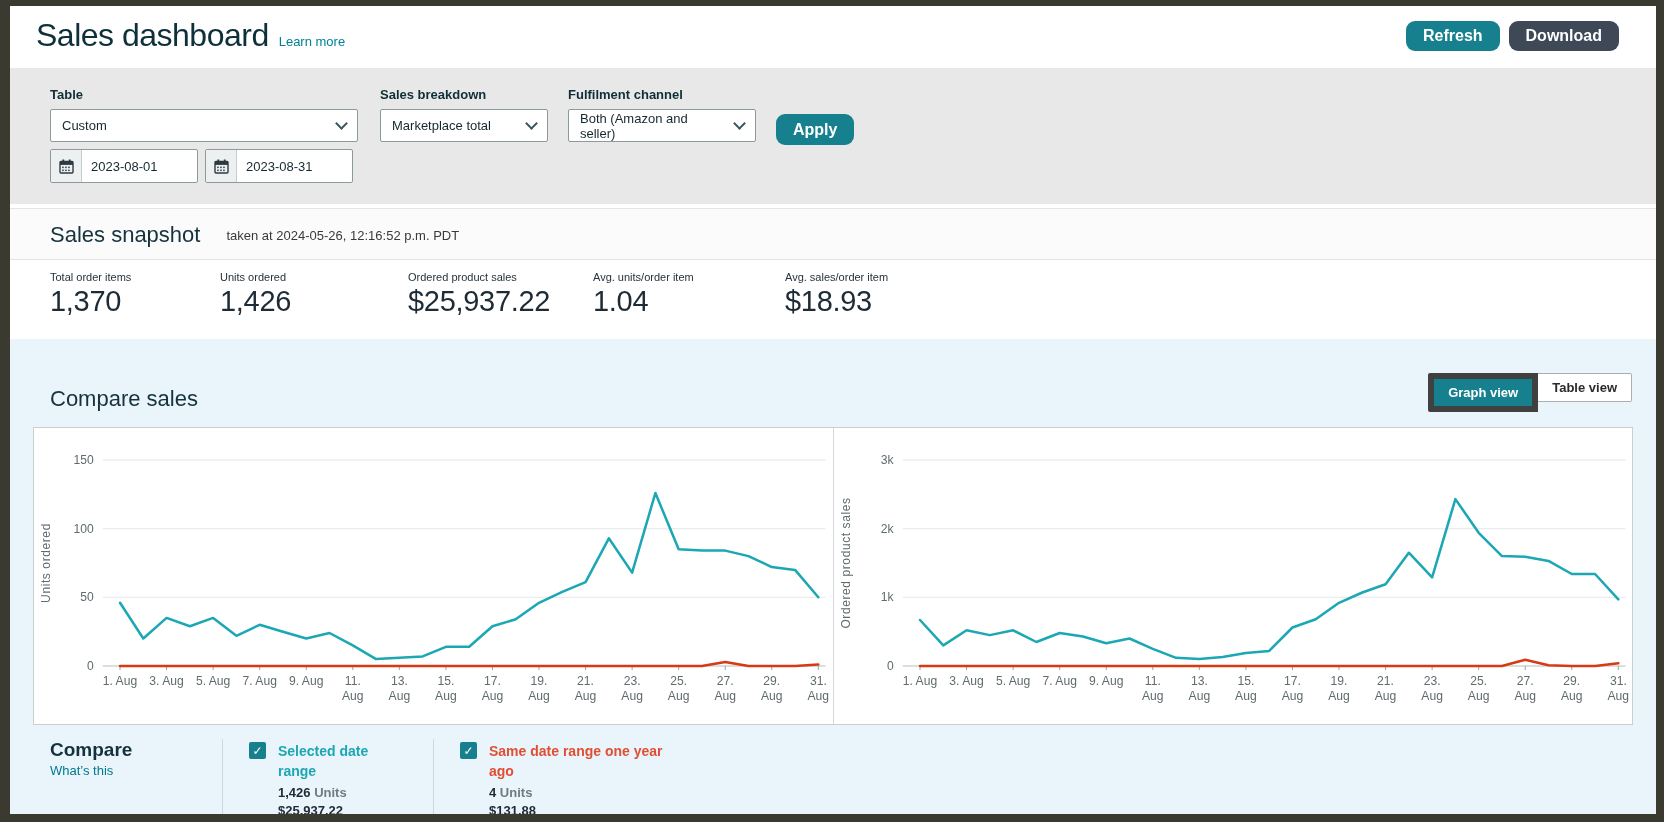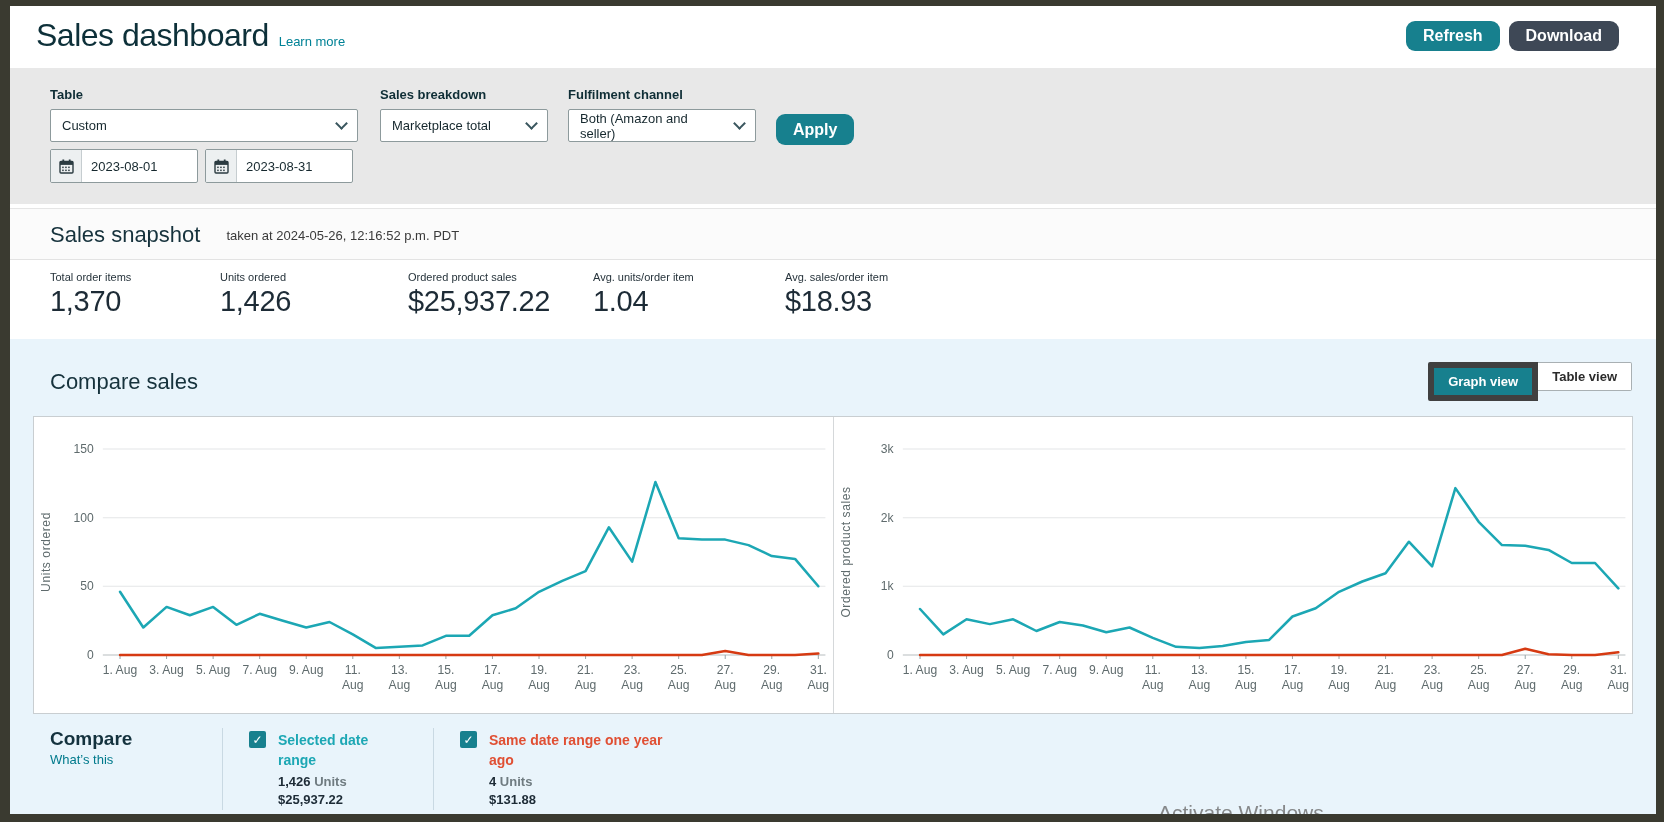--- a/index.html
+++ b/index.html
@@ -47,21 +47,21 @@
   .snap-head{background:#fbfbfb;border-bottom:1px solid #e3e3e3;padding:13px 40px 11px;
              display:flex;align-items:center;}
   .sec-title{font-size:22px;color:#16323c;font-weight:500;}
   .snap-taken{font-size:13px;color:#3a3a3a;margin-left:26px;}
   .snap-stats{display:flex;padding:11px 40px 16px;background:#fff;}
   .stat .slabel{font-size:11px;color:#26333b;}
   .stat .sval{font-size:29px;color:#1d2b36;margin-top:2px;letter-spacing:-0.3px;}
   .stat1{width:170px;} .stat2{width:188px;} .stat3{width:185px;} .stat4{width:192px;}
   
   .cmp{background:#e9f4fb;margin-top:5px;flex:1 1 auto;margin-bottom:8px;position:relative;}
-  .cmp-head{display:flex;align-items:center;padding:23px 24px 0 40px;gap:32px;}
+  .cmp-head{display:flex;align-items:flex-end;padding:34px 24px 0 40px;gap:32px;}
   .toggle{margin-left:auto;display:flex;}
   .tbtn{height:27px;font-size:13px;font-weight:bold;padding:0 14px;display:flex;align-items:center;
         cursor:pointer;border:6px solid #404040;}
   .tbtn.on{background:#17808e;color:#fff;border-radius:2px 0 0 2px;}
   .tbtn.off{background:#fff;color:#2b2b2b;border:1px solid #a9b0b3;border-left:none;border-radius:0 2px 2px 0;}
   .panel{margin:15px 23px 0;background:#fff;border:1px solid #c9ced1;display:flex;height:296px;}
   .chart{flex:1 1 0;min-width:0;}
   .chart + .chart{border-left:1px solid #d5d8da;}
   .chart svg{display:block;width:100%;height:294px;}
   

